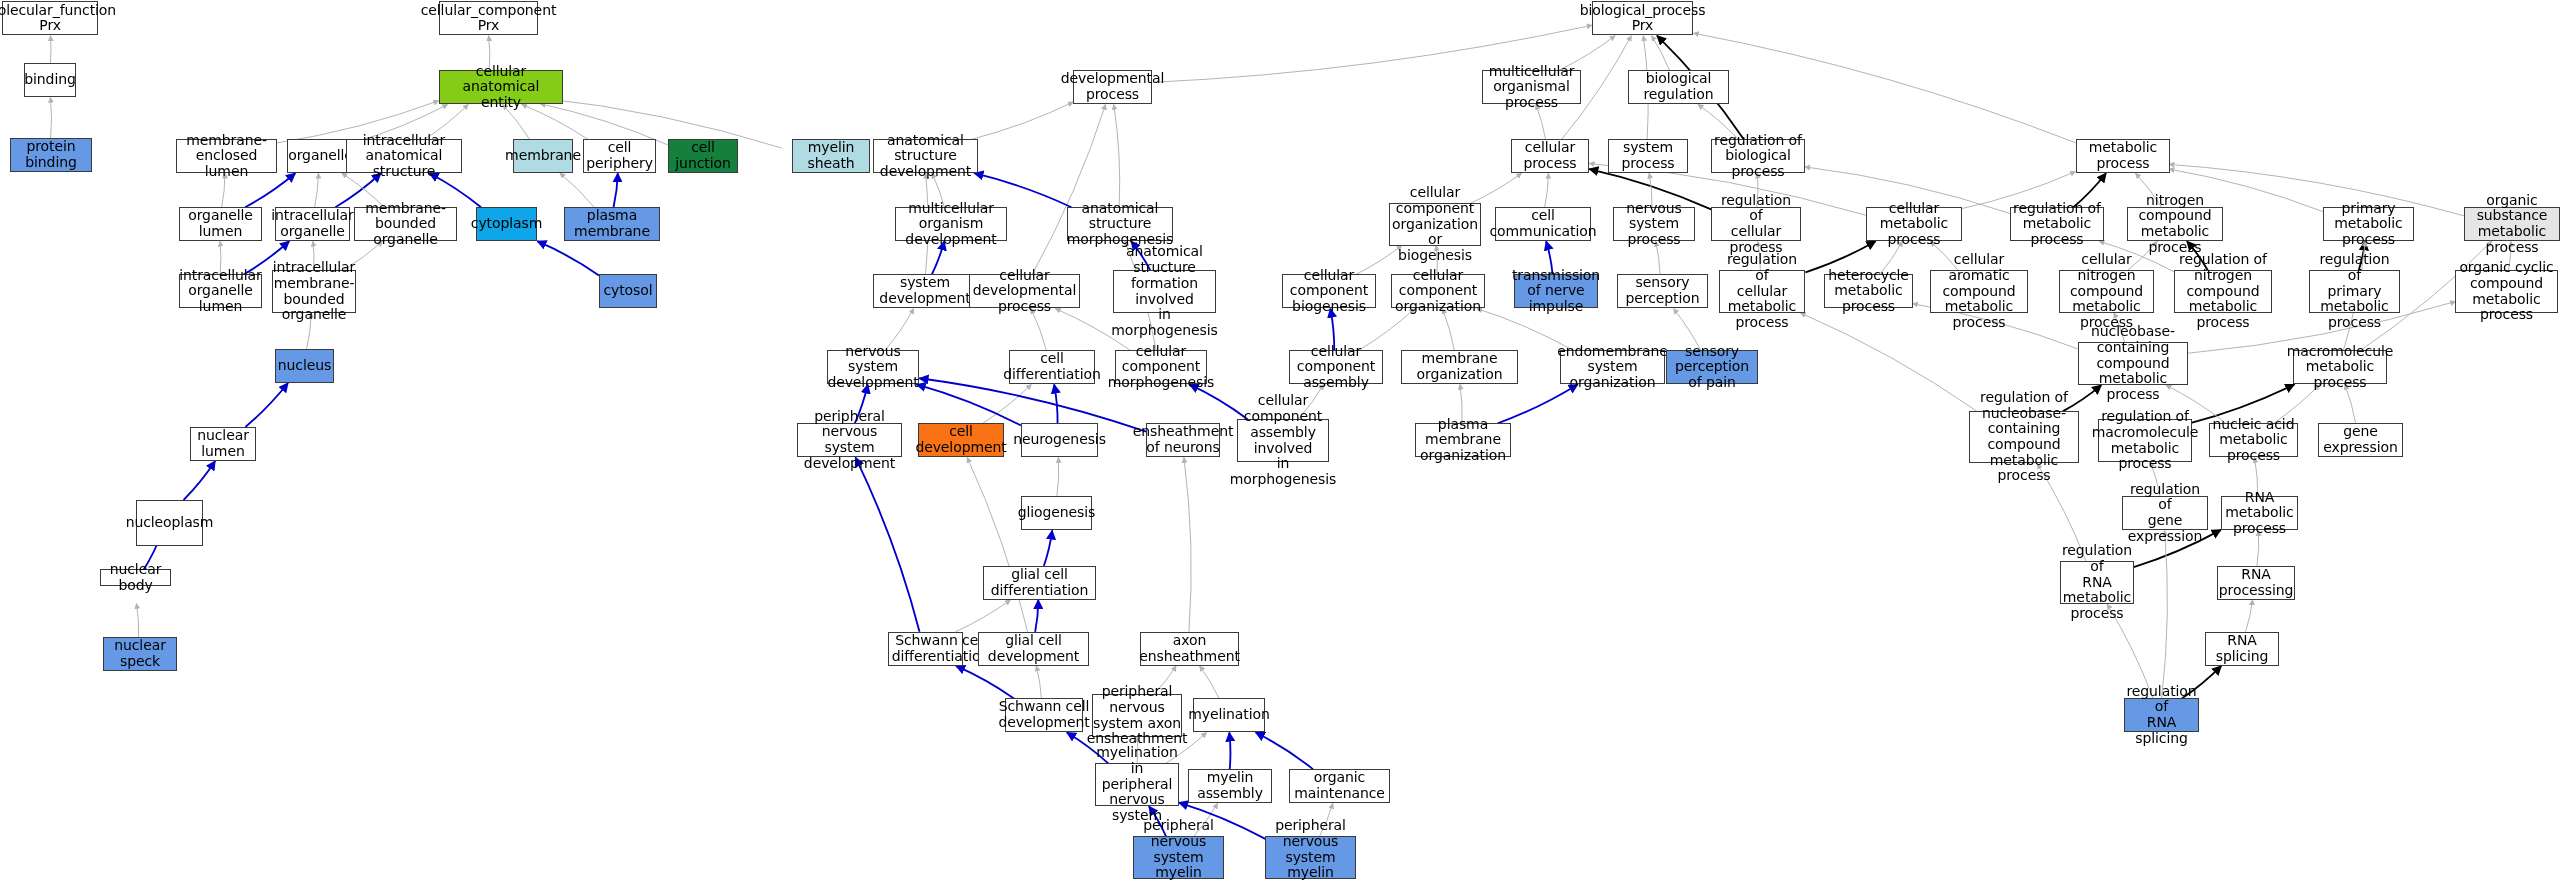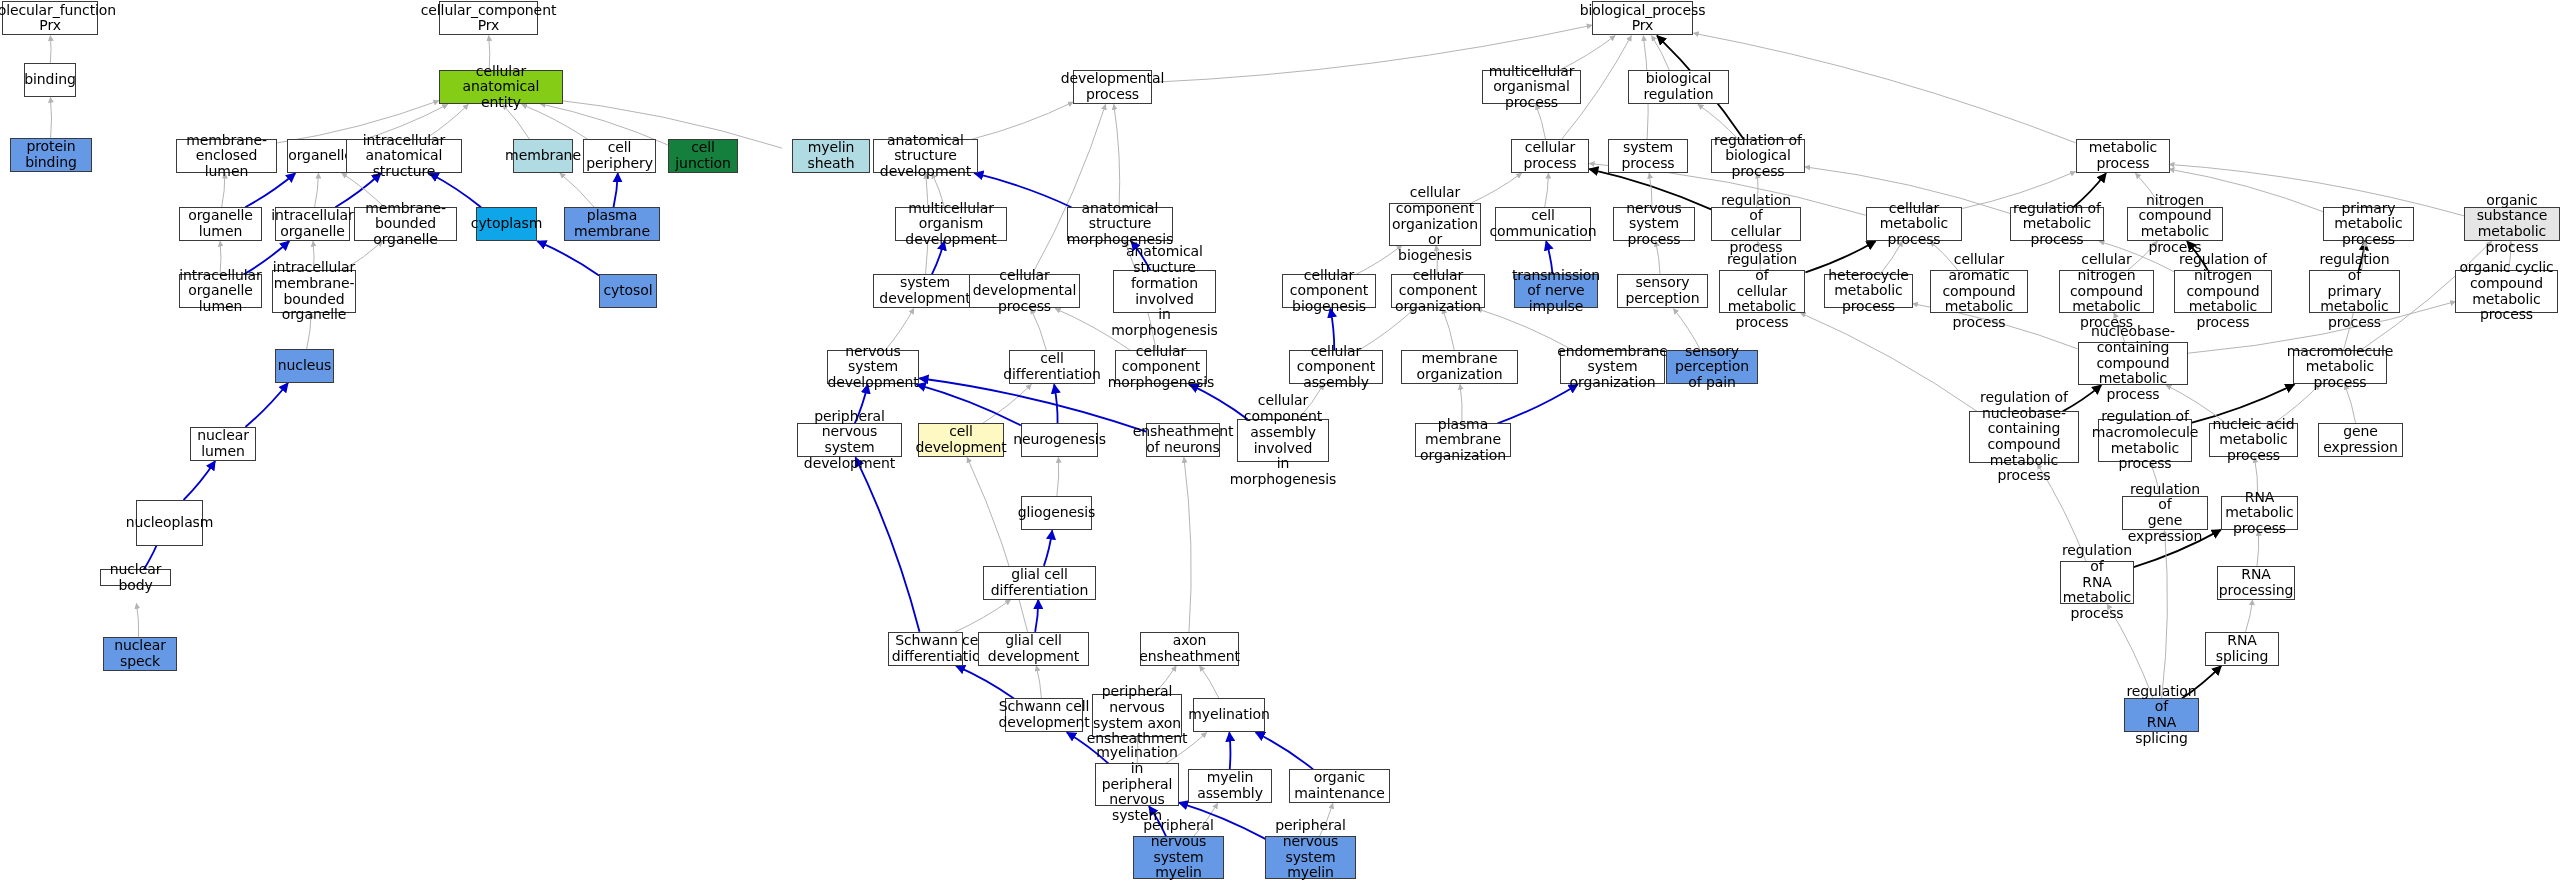--- a/index.html
+++ b/index.html
@@ -305,21 +305,21 @@
 system organization</div>
       <div class="go-node f-blue" style="left: 1666px; top: 350px; width: 92px; height: 34px; background: rgb(102, 153, 229);">sensory perception
 of pain</div>
       <div class="go-node f-white" style="left: 2078px; top: 342px; width: 110px; height: 43px; background: rgb(255, 255, 255);">nucleobase-containing
 compound metabolic
 process</div>
       <div class="go-node f-white" style="left: 2293px; top: 350px; width: 94px; height: 34px; background: rgb(255, 255, 255);">macromolecule
 metabolic process</div>
       <div class="go-node f-white" style="left: 797px; top: 423px; width: 105px; height: 34px; background: rgb(255, 255, 255);">peripheral nervous
 system development</div>
-      <div class="go-node f-white" style="left: 918px; top: 423px; width: 86px; height: 34px; background: #fef9c3;">cell development</div>
+      <div class="go-node f-white" style="left: 918px; top: 423px; width: 86px; height: 34px; background: #f97316;">cell development</div>
       <div class="go-node f-white" style="left: 1021px; top: 423px; width: 77px; height: 34px; background: rgb(255, 255, 255);">neurogenesis</div>
       <div class="go-node f-white" style="left: 1146px; top: 423px; width: 74px; height: 34px; background: rgb(255, 255, 255);">ensheathment
 of neurons</div>
       <div class="go-node f-white" style="left: 1237px; top: 419px; width: 92px; height: 43px; background: rgb(255, 255, 255);">cellular component
 assembly involved
 in morphogenesis</div>
       <div class="go-node f-white" style="left: 1415px; top: 423px; width: 96px; height: 34px; background: rgb(255, 255, 255);">plasma membrane
 organization</div>
       <div class="go-node f-white" style="left: 1969px; top: 411px; width: 110px; height: 52px; background: rgb(255, 255, 255);">regulation of
 nucleobase-containing

